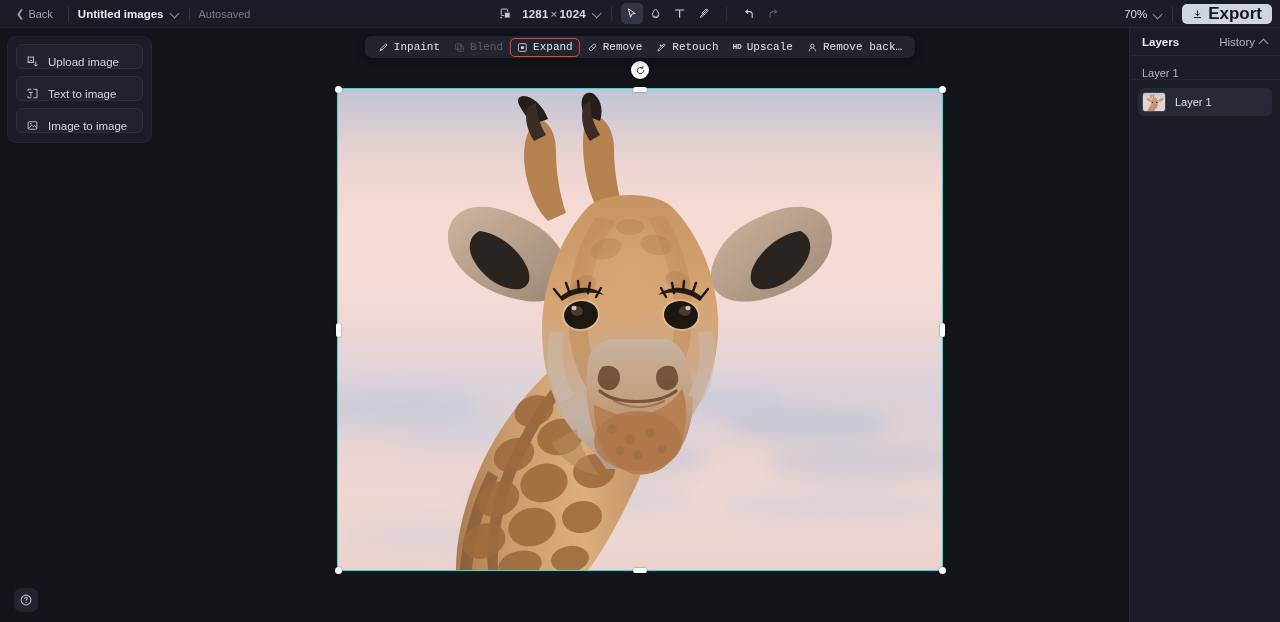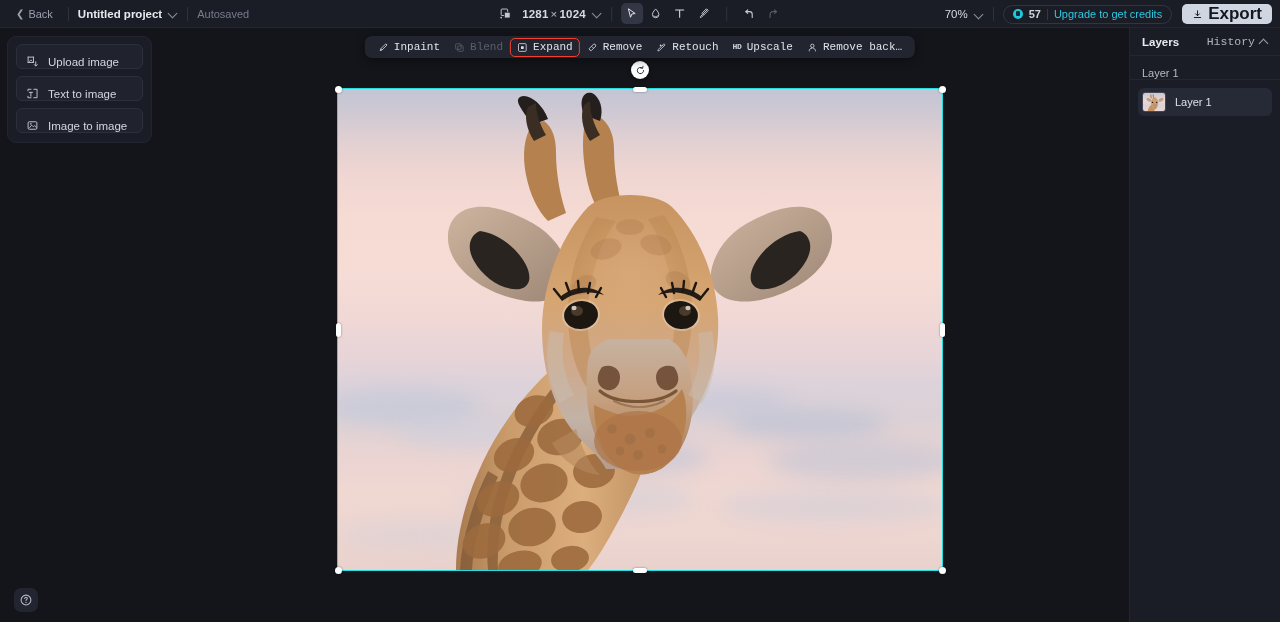--- a/index.html
+++ b/index.html
@@ -203,21 +203,21 @@
     position: absolute; right: 0; top: 28px; width: 151px; height: 594px;
     background: #1b1d26; border-left: 1px solid #23252f;
     display: flex; flex-direction: column;
     z-index: 30;
   }
   .rp-head {
     height: 28px; display: flex; align-items: center; justify-content: space-between;
     padding: 0 12px; border-bottom: 1px solid #242732;
   }
   .rp-title { color: #e8eaf0; font-size: 11.5px; font-weight: bold; }
-  .rp-history { display: flex; align-items: center; gap: 5px; color: #aeb3c0; font-size: 11.5px; cursor: pointer; font-family: Liberation Mono, monospace; }
+  .rp-history { display: flex; align-items: center; gap: 5px; color: #aeb3c0; font-size: 11.5px; cursor: pointer; }
   .caret-up {
     width: 8px; height: 8px; position: relative;
   }
   .caret-up::after {
     content:""; position:absolute; left:0; top:2.5px; width:6px; height:6px;
     border-left: 1.2px solid #9aa0ae; border-top: 1.2px solid #9aa0ae;
     transform: rotate(45deg);
   }
   .rp-layerlabel { color: #b5bac6; font-size: 11px; padding: 11px 12px 0 12px; }
   .rp-empty {
@@ -251,21 +251,21 @@
 
 <div class="app">
 
   <div class="topbar">
     <div class="tb-left">
       <div class="back-btn">
         <span class="chev-left">❮</span>
         <span>Back</span>
       </div>
       <div class="vdiv"></div>
-      <span class="proj-name">Untitled project</span>
+      <span class="proj-name">Untitled images</span>
       <div class="caret"></div>
       <div class="vdiv"></div>
       <span class="autosaved">Autosaved</span>
     </div>
 
     <div class="tb-center">
       <div class="canvas-icon">
         <svg width="13" height="13" viewBox="0 0 16 16" fill="none">
           <rect x="2.5" y="2.5" width="8" height="8" rx="1" stroke="#c3c7d2" stroke-width="1.2"></rect>
           <rect x="6.5" y="6.5" width="7" height="7" rx="1" fill="#c3c7d2" stroke="#1b1d26" stroke-width="1"></rect>
@@ -314,26 +314,20 @@
             <path d="M9.6 3.3 L11.8 5.3 L9.6 7.3" stroke="#c9cdd8" stroke-width="1.25" stroke-linecap="round" stroke-linejoin="round" fill="none"></path>
           </svg>
         </div>
       </div>
     </div>
 
     <div class="tb-right">
       <span class="zoom-val">70%</span>
       <div class="caret"></div>
       <div class="vdiv"></div>
-      <div class="credits-pill">
-        <span class="coin"></span>
-        <span class="credits-num">57</span>
-        <span class="pipe"></span>
-        <span class="upgrade">Upgrade to get credits</span>
-      </div>
       <div class="export-btn">
         <svg width="11" height="11" viewBox="0 0 16 16" fill="none">
           <path d="M8 2.6 V9.6 M5.2 7 L8 9.8 L10.8 7" stroke="#14161d" stroke-width="1.4" stroke-linecap="round" stroke-linejoin="round"></path>
           <path d="M3.4 12.4 H12.6" stroke="#14161d" stroke-width="1.4" stroke-linecap="round"></path>
         </svg>
         <span>Export</span>
       </div>
     </div>
   </div>
 

